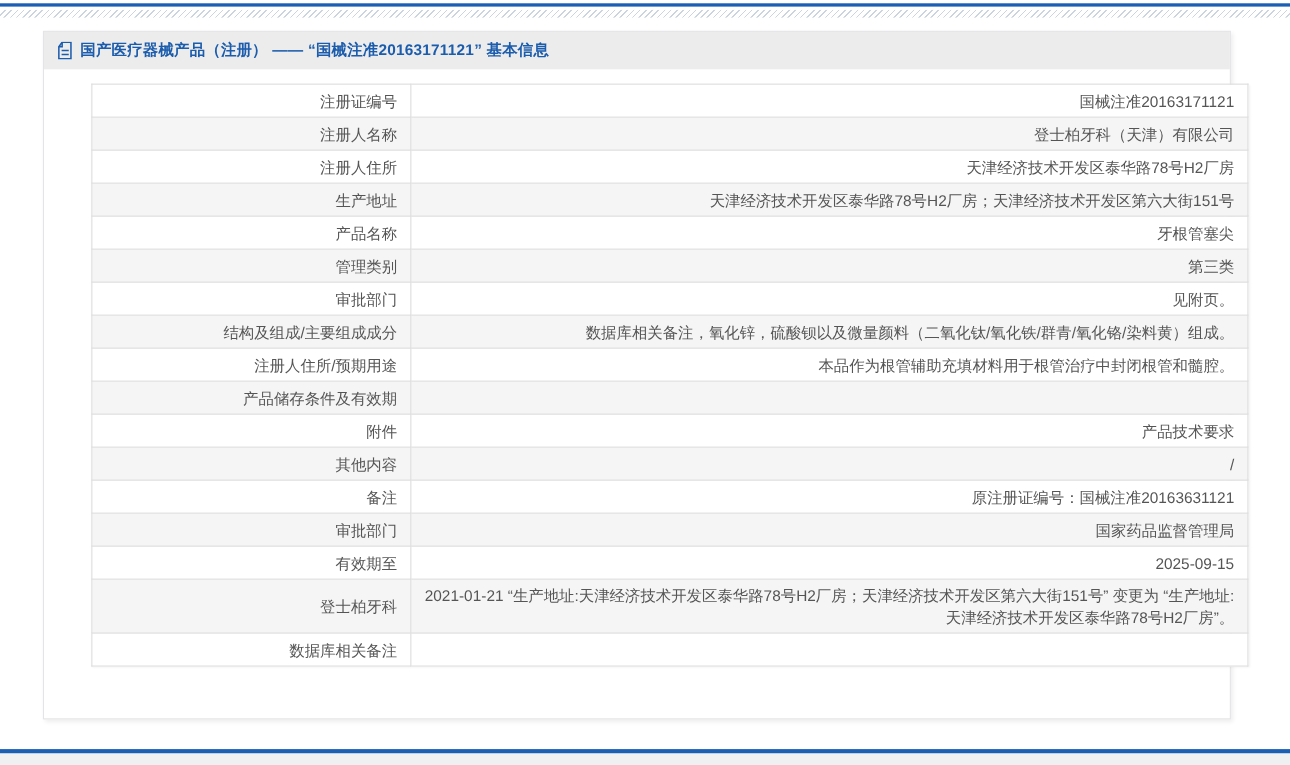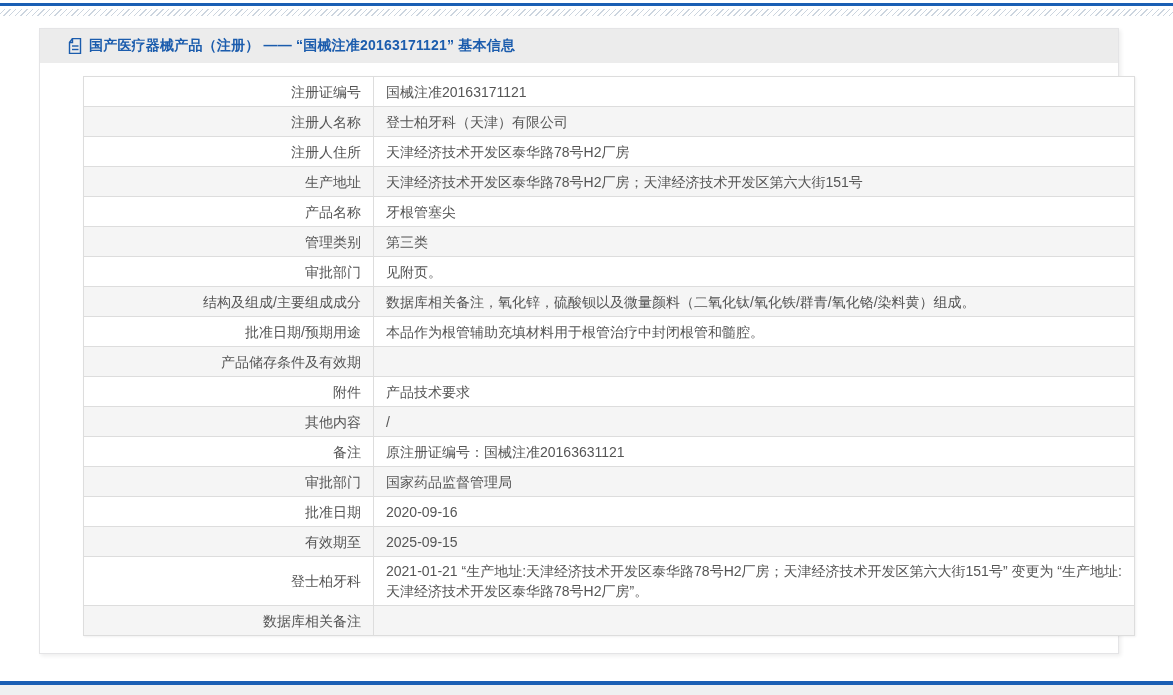--- a/index.html
+++ b/index.html
@@ -21,21 +21,21 @@
   }
   .panel{
     position:absolute;left:39px;top:28px;width:1080px;height:626px;
     box-sizing:border-box;background:#fff;
     border:1px solid #e4e4e6;
     box-shadow:2px 2px 4px rgba(0,0,0,0.07);
   }
   .panel-header{
     height:34px;background:#ececec;
     display:flex;align-items:center;
-    padding:0 28px;gap:7px;
+    padding:0 12px;gap:7px;
   }
   .doc-icon{width:14px;height:16px;flex:0 0 auto;display:block;}
   .panel-title{
     color:#1b5cad;font-size:14px;font-weight:bold;
     white-space:nowrap;letter-spacing:0.2px;
   }
   .panel-body{padding:13px 14px 12px 12px;}
   table.info{
     width:1052px;border-collapse:collapse;table-layout:fixed;
     border:1px solid #cccccc;
@@ -47,21 +47,21 @@
     border:1px solid #dddddd;
     height:30px;box-sizing:border-box;
     padding:4px 12px;line-height:20px;vertical-align:middle;
   }
   table.info tr:nth-child(even){background:#f5f5f5;}
   table.info tr:nth-child(odd){background:#ffffff;}
   td.lbl{
     width:290px;text-align:right;color:#555555;
     white-space:nowrap;
   }
-  td.val{color:#555555;text-align:left;word-break:break-all;}
+  td.val{color:#555555;text-align:right;word-break:break-all;}
   .bottom-line{
     position:absolute;left:0;top:681px;width:100%;height:4px;
     background:#1a5fb4;
   }
   .footer-strip{
     position:absolute;left:0;top:685px;width:100%;height:10px;
     background:#eef0f1;
   }
 </style>
 </head>
@@ -109,21 +109,21 @@
           </tr>
           <tr>
             <td class="lbl">审批部门</td>
             <td class="val">见附页。</td>
           </tr>
           <tr>
             <td class="lbl">结构及组成/主要组成成分</td>
             <td class="val">数据库相关备注，氧化锌，硫酸钡以及微量颜料（二氧化钛/氧化铁/群青/氧化铬/染料黄）组成。</td>
           </tr>
           <tr>
-            <td class="lbl">批准日期/预期用途</td>
+            <td class="lbl">注册人住所/预期用途</td>
             <td class="val">本品作为根管辅助充填材料用于根管治疗中封闭根管和髓腔。</td>
           </tr>
           <tr>
             <td class="lbl">产品储存条件及有效期</td>
             <td class="val"></td>
           </tr>
           <tr>
             <td class="lbl">附件</td>
             <td class="val">产品技术要求</td>
           </tr>
@@ -133,24 +133,20 @@
           </tr>
           <tr>
             <td class="lbl">备注</td>
             <td class="val">原注册证编号：国械注准20163631121</td>
           </tr>
           <tr>
             <td class="lbl">审批部门</td>
             <td class="val">国家药品监督管理局</td>
           </tr>
           <tr>
-            <td class="lbl">批准日期</td>
-            <td class="val">2020-09-16</td>
-          </tr>
-          <tr>
             <td class="lbl">有效期至</td>
             <td class="val">2025-09-15</td>
           </tr>
           <tr>
             <td class="lbl">登士柏牙科</td>
             <td class="val">2021-01-21 “生产地址:天津经济技术开发区泰华路78号H2厂房；天津经济技术开发区第六大街151号” 变更为 “生产地址:天津经济技术开发区泰华路78号H2厂房”。</td>
           </tr>
           <tr>
             <td class="lbl">数据库相关备注</td>
             <td class="val"></td>

